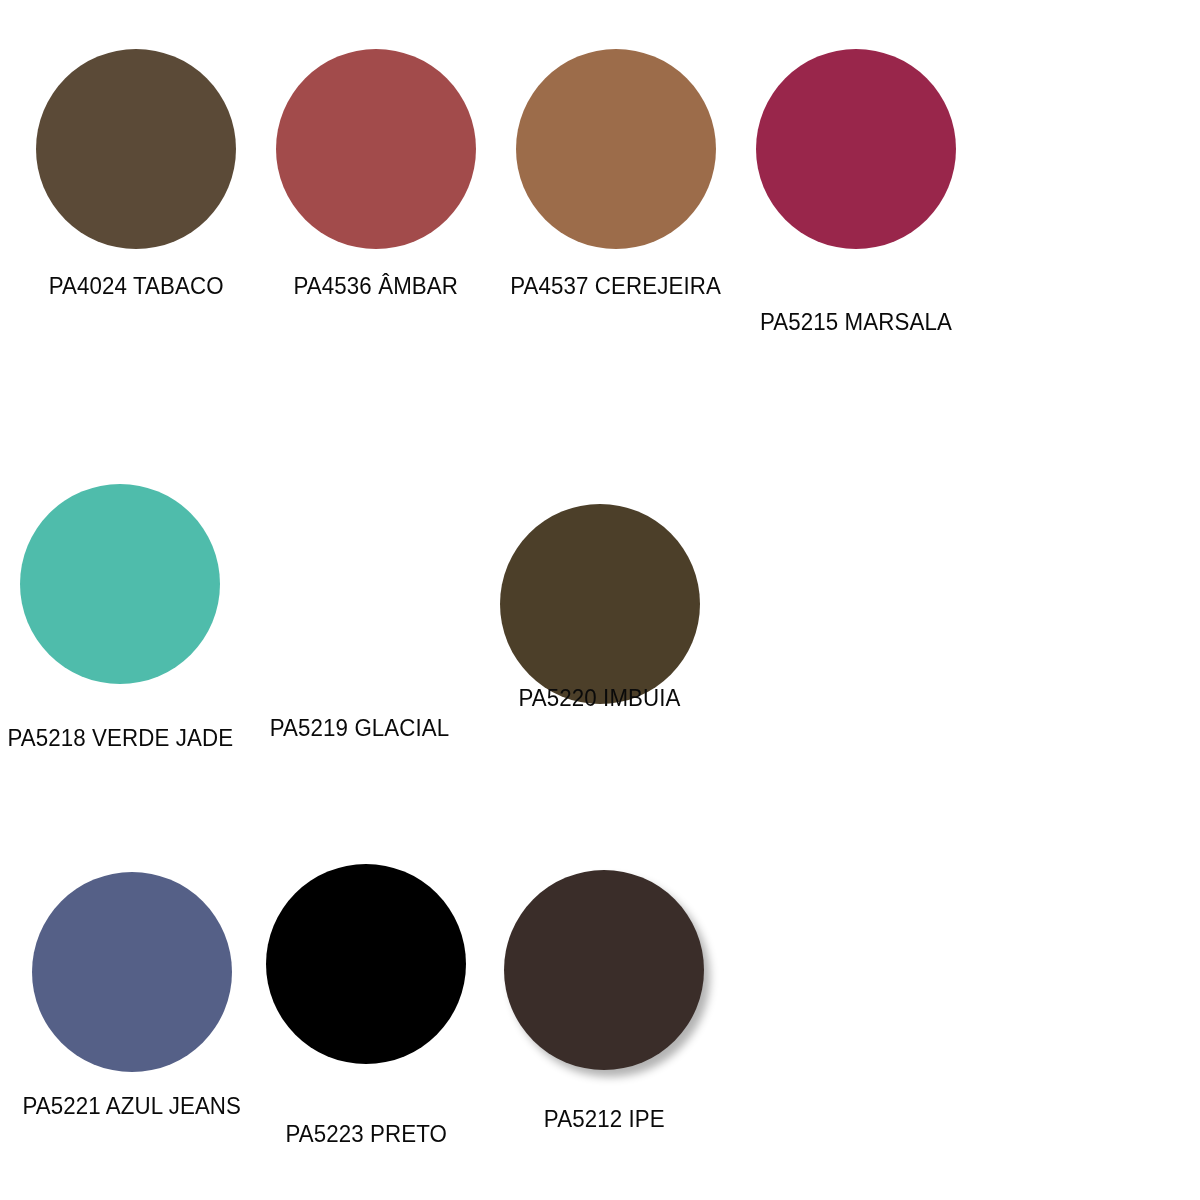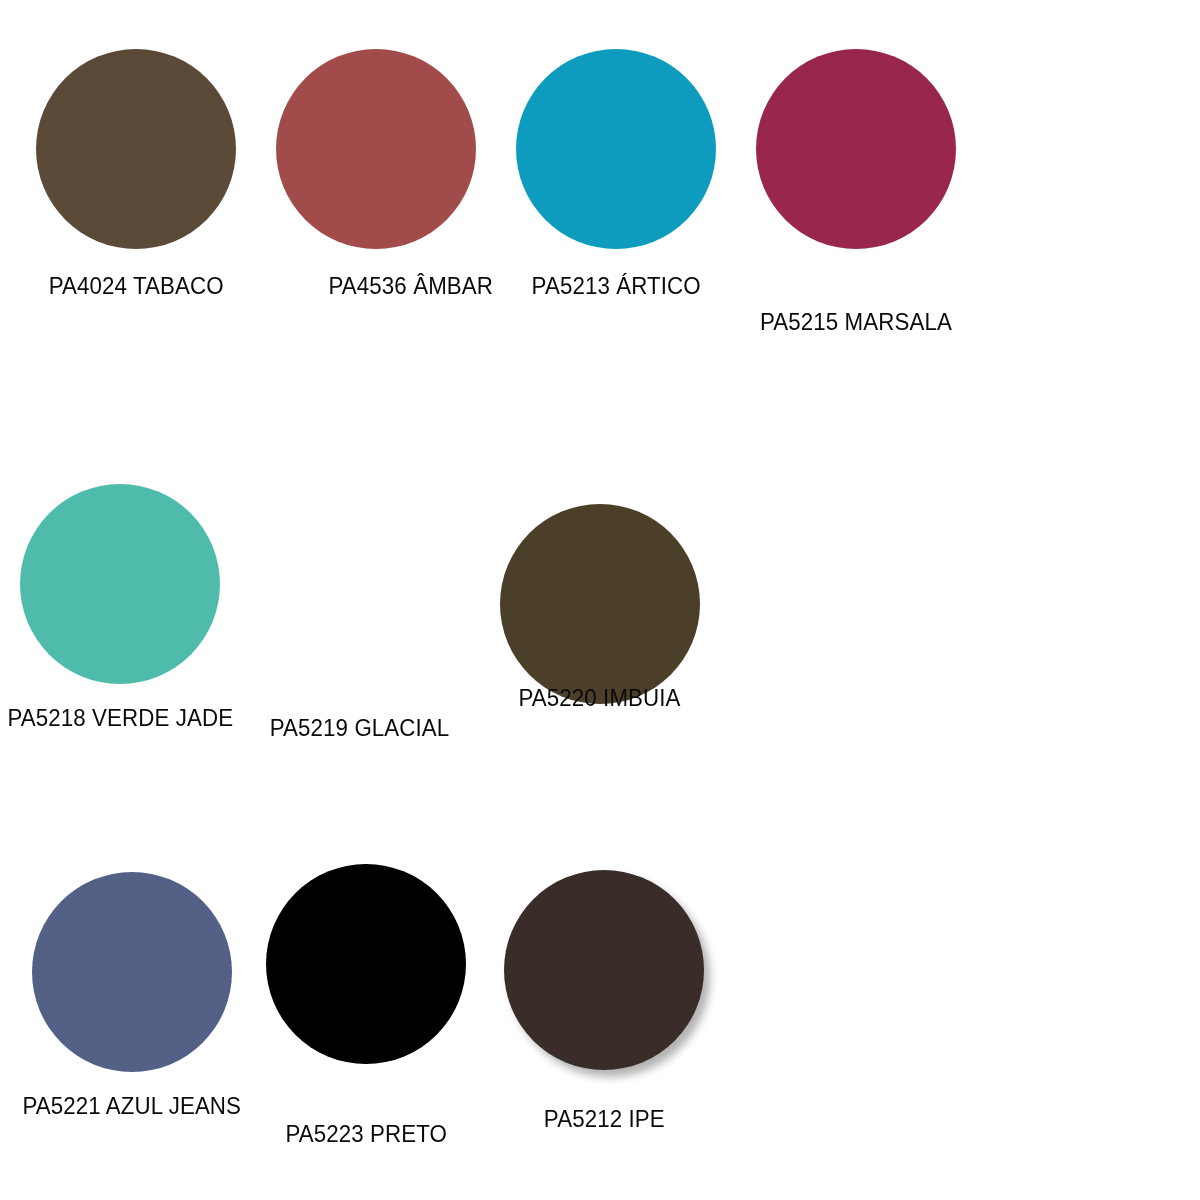--- a/index.html
+++ b/index.html
@@ -88,48 +88,48 @@
 
   <div class="swatch-row" id="row-1">
 
     <div class="swatch-cell" style="width:240px; margin-left:16px;">
       <div class="swatch-disc-wrap" style="height:206px;">
         <div class="swatch-disc" style="background: rgb(91, 74, 55);"></div>
       </div>
       <div class="swatch-label" style="color: rgb(10, 10, 10);">PA4024 TABACO</div>
     </div>
 
-    <div class="swatch-cell" style="width:240px;align-items:flex-end;">
+    <div class="swatch-cell" style="width:240px;">
       <div class="swatch-disc-wrap" style="height:206px;">
         <div class="swatch-disc" style="background: rgb(162, 75, 75);"></div>
       </div>
       <div class="swatch-label" style="color: rgb(10, 10, 10);">PA4536 ÂMBAR</div>
     </div>
 
-
     <div class="swatch-cell" style="width:240px;">
       <div class="swatch-disc-wrap" style="height:206px;">
-        <div class="swatch-disc" style="background: rgb(13, 155, 190);"></div>
+        <div class="swatch-disc" style="background: rgb(156, 108, 74);"></div>
       </div>
-      <div class="swatch-label" style="color: rgb(10, 10, 10);">PA5213 ÁRTICO</div>
+      <div class="swatch-label" style="color: rgb(10, 10, 10);">PA4537 CEREJEIRA</div>
     </div>
+
 
     <div class="swatch-cell" style="width:240px;gap:36px;">
       <div class="swatch-disc-wrap" style="height:206px;">
         <div class="swatch-disc" style="background: rgb(153, 38, 75);"></div>
       </div>
       <div class="swatch-label" style="color: rgb(10, 10, 10);">PA5215 MARSALA</div>
     </div>
 
   </div>
 
   <div class="swatch-row" id="row-2">
 
 
-    <div class="swatch-cell" style="width:240px;">
+    <div class="swatch-cell" style="width:240px;gap:20px;">
       <div class="swatch-disc-wrap" style="height:210px; align-items:flex-start; padding-top:10px; box-sizing:border-box;">
         <div class="swatch-disc" style="background: rgb(79, 188, 171);"></div>
       </div>
       <div class="swatch-label" style="margin-top: 22px; color: rgb(10, 10, 10);">PA5218 VERDE JADE</div>
     </div>
 
 
     <div class="swatch-cell" style="width:240px;justify-content:space-between;">
       <div class="swatch-disc-wrap" style="height:210px;">
         <div class="swatch-disc" style="background: rgb(255, 255, 255);"></div>

